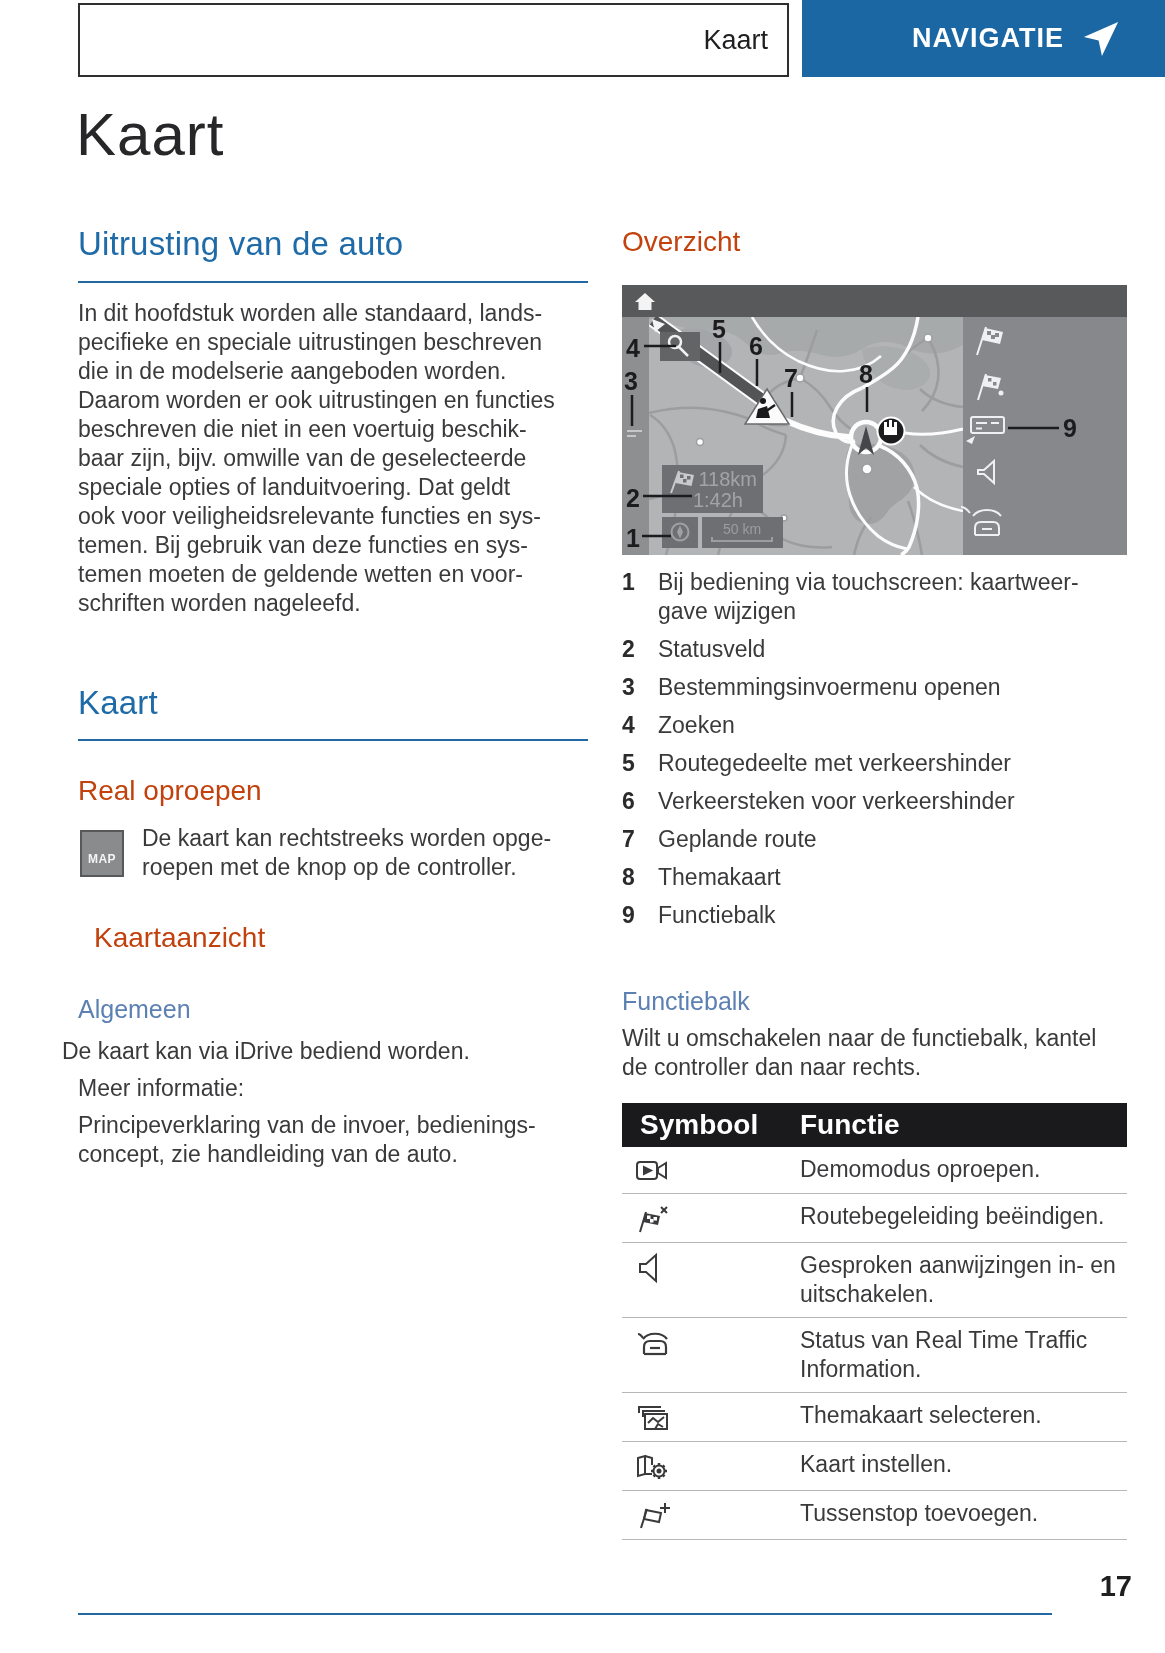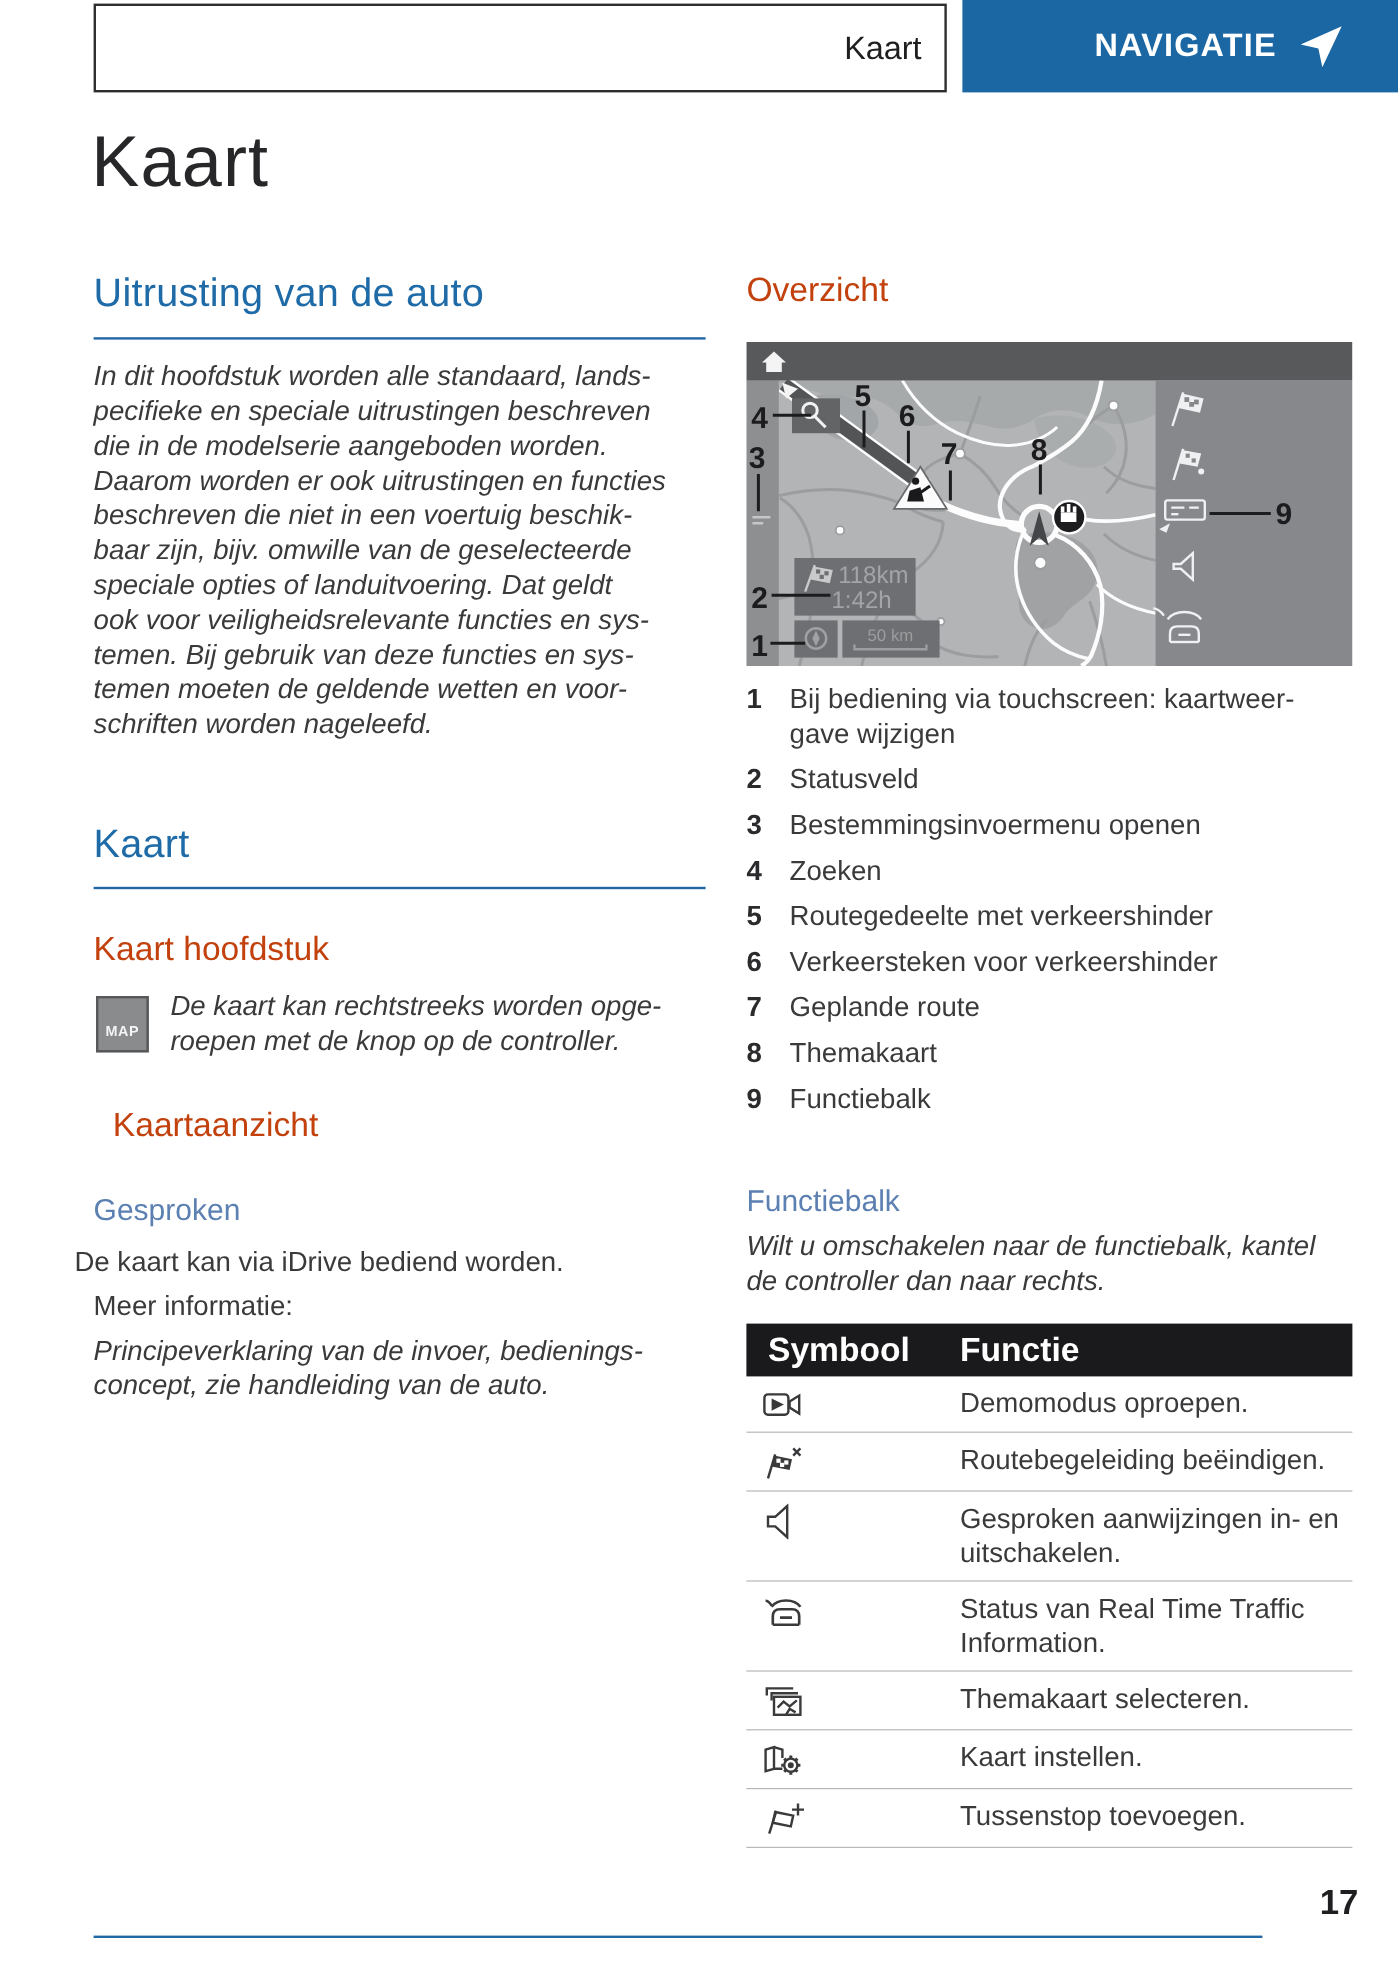--- a/index.html
+++ b/index.html
@@ -1,19 +1,19 @@
 <!DOCTYPE html>
 <html><head>
 <meta charset="utf-8">
 <style>
   html,body{margin:0;padding:0;background:#ffffff;}
   .page{position:relative;width:1165px;height:1653px;background:#fff;
         font-family:"Liberation Sans",sans-serif;overflow:hidden;color:#3a3a3c;}
   .abs{position:absolute;}
-  .ml{white-space:pre;font-style:italic;}
+  .ml{white-space:pre;}
   
   .crumb-box{left:78px;top:3px;width:711px;height:74px;border:2px solid #2e2e30;
              box-sizing:border-box;display:flex;align-items:center;justify-content:flex-end;
              padding-right:19px;}
   .crumb-box span{font-size:27px;color:#1f1f21;}
   .nav-box{left:802px;top:0;width:363px;height:77px;background:#1b67a4;
            display:flex;align-items:center;justify-content:flex-end;padding-right:45px;
            box-sizing:border-box;gap:18px;}
   .nav-box span{color:#fff;font-size:27px;font-weight:700;letter-spacing:1px;}
   
@@ -72,29 +72,29 @@
 baar zijn, bijv. omwille van de geselecteerde
 speciale opties of landuitvoering. Dat geldt
 ook voor veiligheidsrelevante functies en sys-
 temen. Bij gebruik van deze functies en sys-
 temen moeten de geldende wetten en voor-
 schriften worden nageleefd.</div>
 
   <div class="abs h2" style="left:78px;top:683px;">Kaart</div>
   <div class="abs rule" style="left:78px;top:739px;"></div>
 
-  <div class="abs h3" style="left:78px;top:774px;">Kaart hoofdstuk</div>
+  <div class="abs h3" style="left:78px;top:774px;">Real oproepen</div>
   <div class="abs map-btn">
     <span>MAP</span>
   </div>
   <div class="abs body ml" style="left:142px;top:824px;">De kaart kan rechtstreeks worden opge-
 roepen met de knop op de controller.</div>
 
   <div class="abs h3" style="left:78px;top:921px;margin-left:16px;">Kaartaanzicht</div>
-  <div class="abs h4" style="left:78px;top:994px;">Gesproken</div>
+  <div class="abs h4" style="left:78px;top:994px;">Algemeen</div>
   <div class="abs body" style="left:62px;top:1037px;">De kaart kan via iDrive bediend worden.</div>
   <div class="abs body" style="left:78px;top:1074px;">Meer informatie:</div>
   <div class="abs body ml" style="left:78px;top:1111px;">Principeverklaring van de invoer, bedienings-
 concept, zie handleiding van de auto.</div>
 
   <div class="abs h3" style="left:622px;top:225px;">Overzicht</div>
 
   <svg class="abs" style="left:622px;top:285px;" width="505" height="270" viewBox="0 0 505 270">
 
     <rect x="0" y="0" width="505" height="270" fill="#b3b4b6"></rect>

